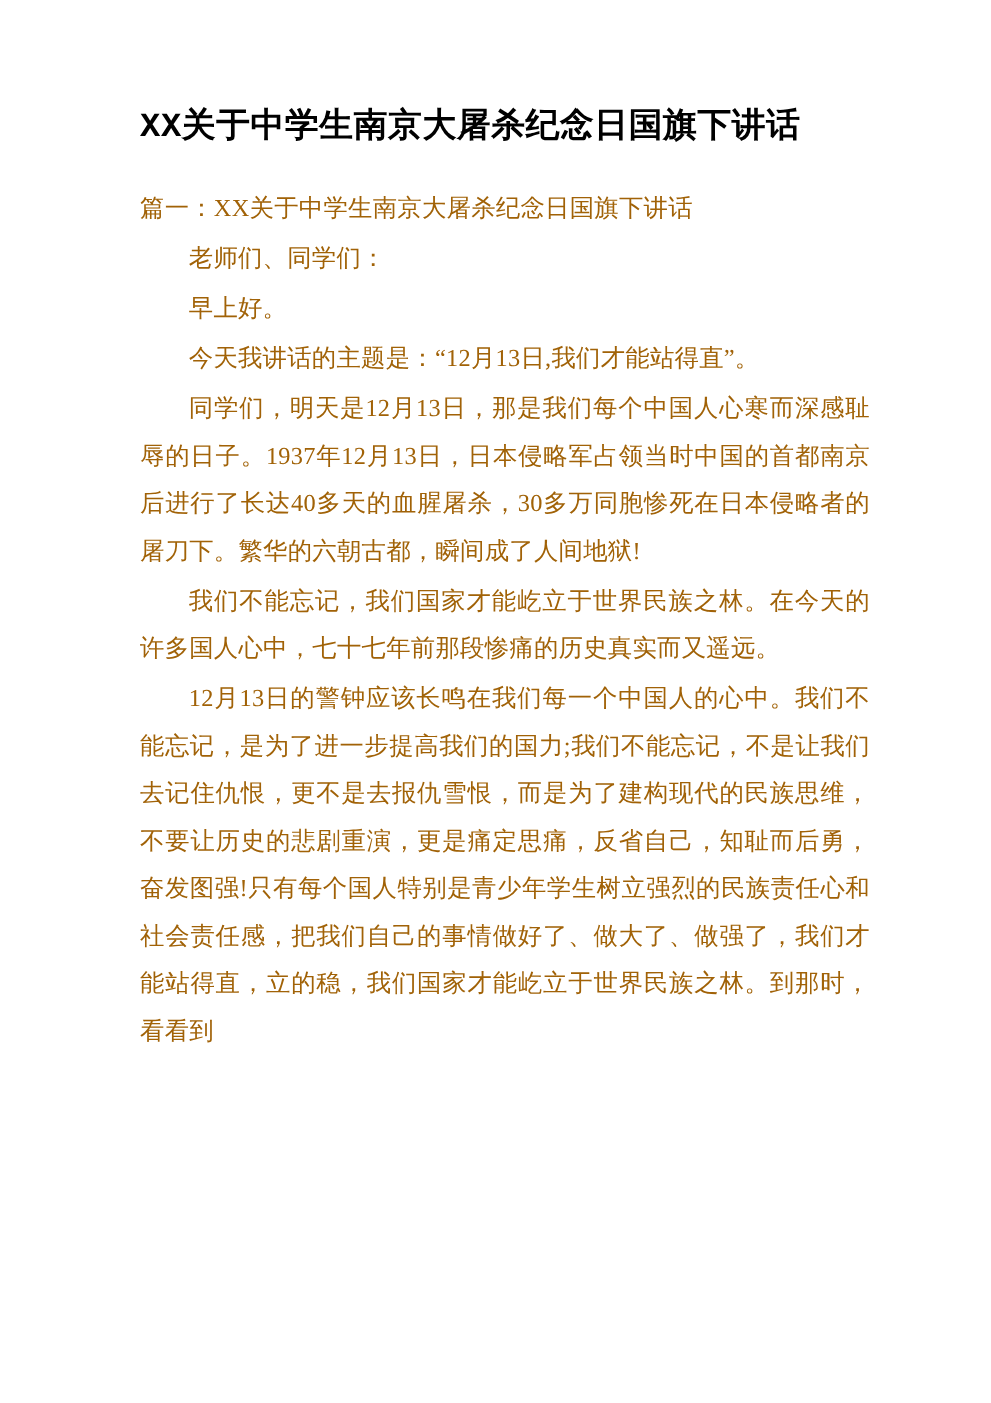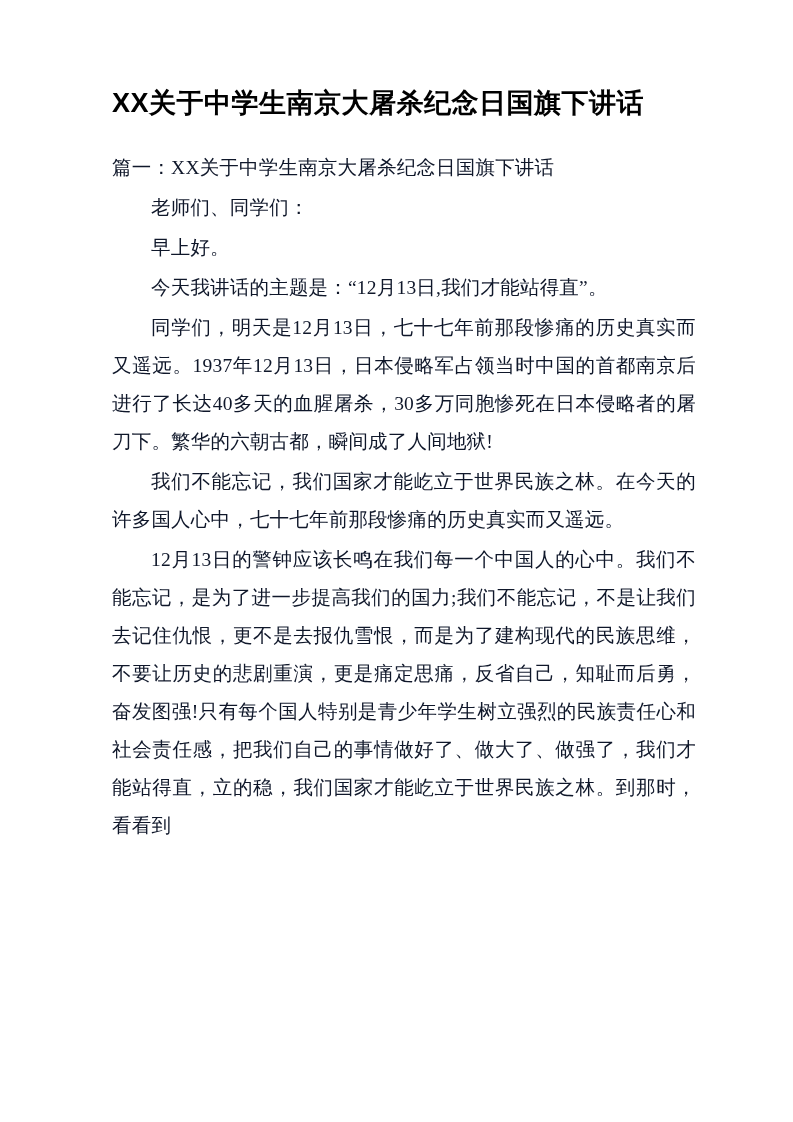--- a/index.html
+++ b/index.html
@@ -16,53 +16,53 @@
   }
   .page {
     position: relative;
     width: 793px;
     height: 1122px;
     box-sizing: border-box;
     padding: 84px 96px 40px 112px;
     background: #ffffff;
   }
   .doc-title {
-    font-family: Liberation Sans, sans-serif;
+    font-family: Liberation Mono, monospace;
     font-weight: bold;
     font-size: 27px;
     line-height: 1.45;
     text-align: left;
     margin: 0 0 26px 0;
     letter-spacing: 0.5px;
     color: #000;
   }
   .para {
     font-size: 19.5px;
     line-height: 1.95;
     text-align: justify;
     text-justify: inter-ideograph;
     margin: 0 1px 2px 0;
     letter-spacing: 0.2px;
-    color: #0f172a;
+    color: #a16207;
   }
   .indent {
     text-indent: 2em;
   }
   .noindent {
     text-indent: 0;
   }
 </style>
 </head>
 <body>
 
 <div class="page">
 
   <h1 class="doc-title">XX关于中学生南京大屠杀纪念日国旗下讲话</h1>
 
   <p class="para noindent">篇一：XX关于中学生南京大屠杀纪念日国旗下讲话</p>
   <p class="para indent">老师们、同学们：</p>
   <p class="para indent">早上好。</p>
   <p class="para indent">今天我讲话的主题是：“12月13日,我们才能站得直”。</p>
-  <p class="para indent">同学们，明天是12月13日，七十七年前那段惨痛的历史真实而又遥远。1937年12月13日，日本侵略军占领当时中国的首都南京后进行了长达40多天的血腥屠杀，30多万同胞惨死在日本侵略者的屠刀下。繁华的六朝古都，瞬间成了人间地狱!</p>
+  <p class="para indent">同学们，明天是12月13日，那是我们每个中国人心寒而深感耻辱的日子。1937年12月13日，日本侵略军占领当时中国的首都南京后进行了长达40多天的血腥屠杀，30多万同胞惨死在日本侵略者的屠刀下。繁华的六朝古都，瞬间成了人间地狱!</p>
   <p class="para indent">我们不能忘记，我们国家才能屹立于世界民族之林。在今天的许多国人心中，七十七年前那段惨痛的历史真实而又遥远。</p>
   <p class="para indent">12月13日的警钟应该长鸣在我们每一个中国人的心中。我们不能忘记，是为了进一步提高我们的国力;我们不能忘记，不是让我们去记住仇恨，更不是去报仇雪恨，而是为了建构现代的民族思维，不要让历史的悲剧重演，更是痛定思痛，反省自己，知耻而后勇，奋发图强!只有每个国人特别是青少年学生树立强烈的民族责任心和社会责任感，把我们自己的事情做好了、做大了、做强了，我们才能站得直，立的稳，我们国家才能屹立于世界民族之林。到那时，看看到</p>
 
 </div>
 
 </body></html>

